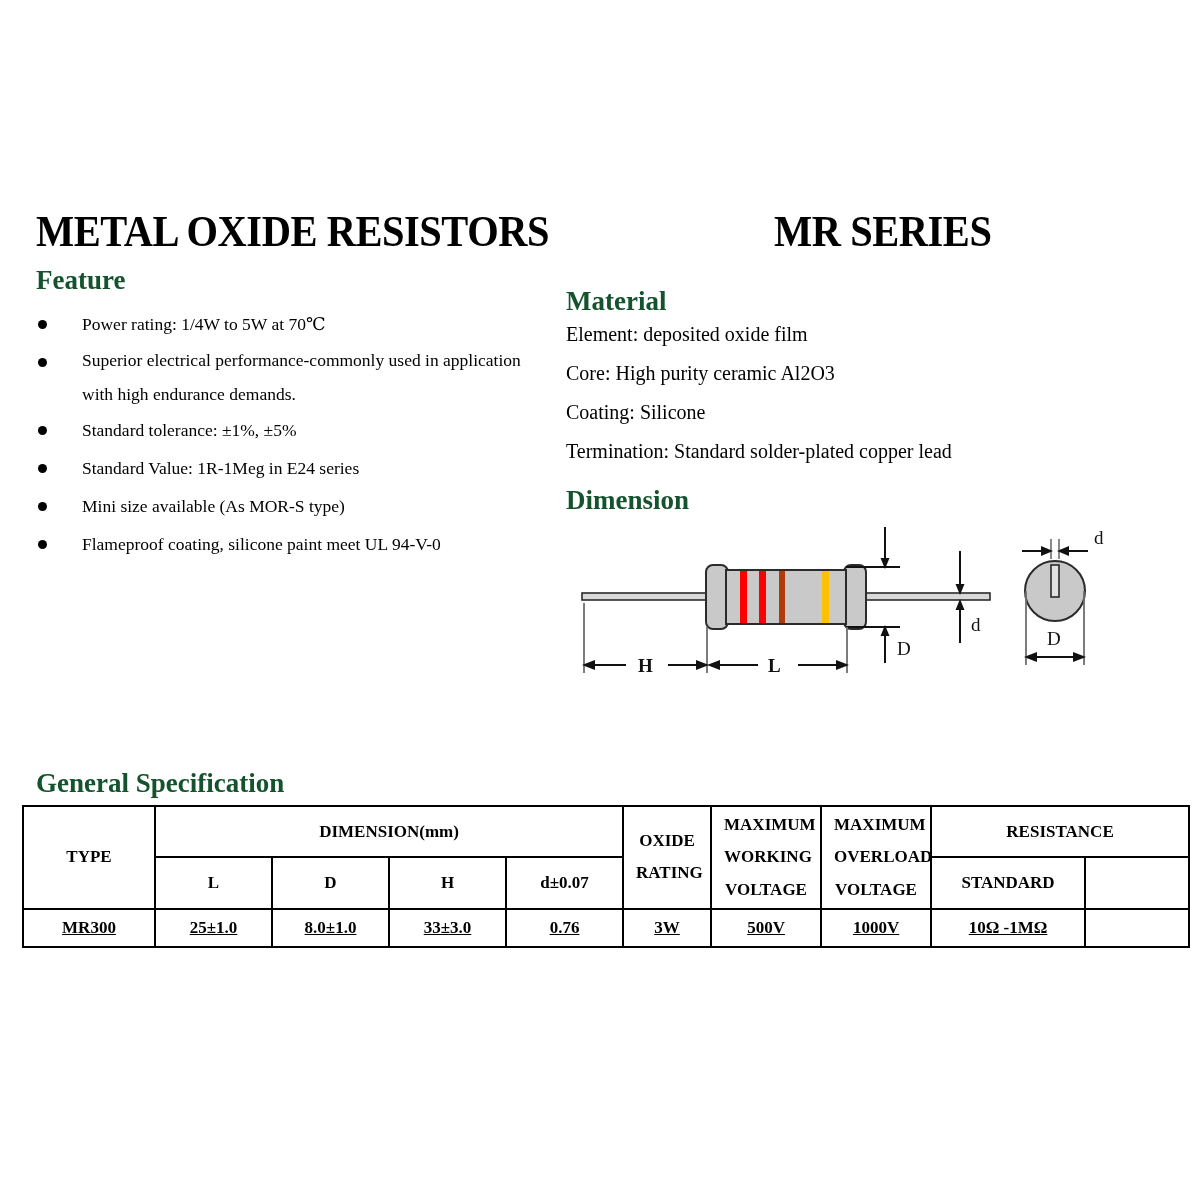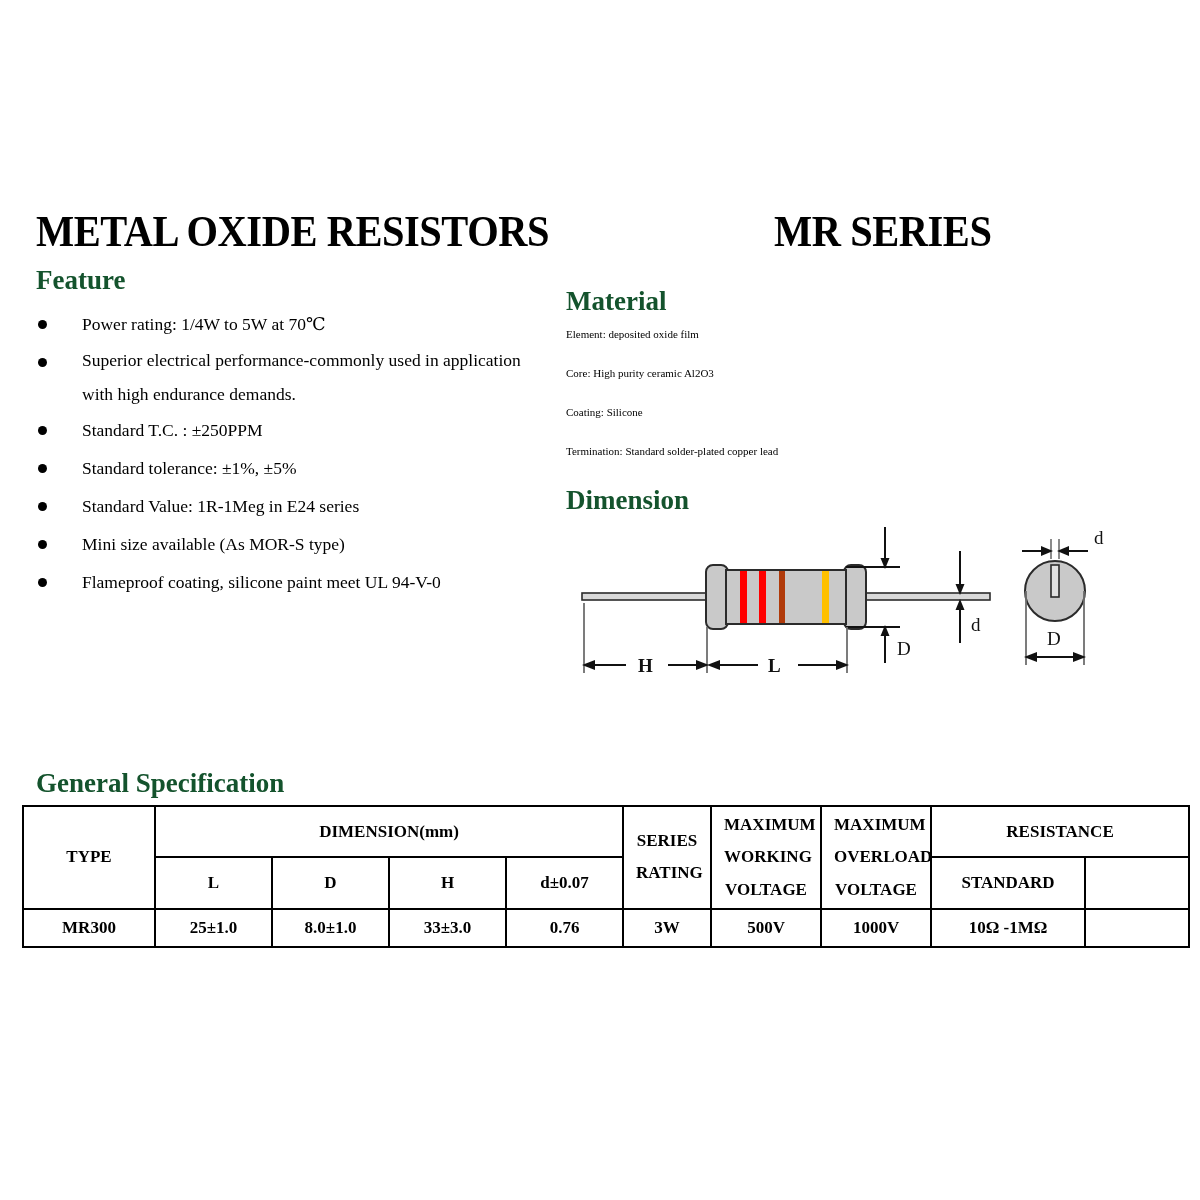--- a/index.html
+++ b/index.html
@@ -83,21 +83,21 @@
   }
 
   
   .material-list {
     position: absolute;
     left: 566px;
     top: 315px;
     width: 440px;
   }
   .mat-item {
-    font-size: 11px;
+    font-size: 20px;
     line-height: 39px;
     white-space: nowrap;
   }
 
   
   .dim-canvas {
     position: absolute;
     left: 560px;
     top: 515px;
     width: 620px;
@@ -120,21 +120,21 @@
   table.spec td {
     border: 2px solid #000000;
     text-align: center;
     vertical-align: middle;
     font-size: 17px;
     font-weight: bold;
     padding: 2px 12px;
     line-height: 1.9;
   }
   td.small-head { font-size: 15.5px; }
-  td.val { font-weight: bold; font-size: 17px; }
+  td.val { font-weight: bold; font-size: 17px; text-decoration: underline; }
   td.open {
     border: none;
     border-top: 2px solid #000000;
   }
   td.open-blank { border: none; }
   .hdr-two-line { line-height: 1.95; }
 </style>
 </head>
 <body>
 
@@ -146,24 +146,20 @@
 <div class="sec-head" style="left:36px; top:265px;">Feature</div>
 
 <div class="feature-list">
   <div class="feat-item">
     <span class="bullet"></span>
     <span>Power rating: 1/4W to 5W at 70℃</span>
   </div>
   <div class="feat-item two-line" style="width:470px;">
     <span class="bullet"></span>
     <span>Superior electrical performance-commonly used in application with high endurance demands.</span>
-  </div>
-  <div class="feat-item">
-    <span class="bullet"></span>
-    <span>Standard T.C. : ±250PPM</span>
   </div>
   <div class="feat-item">
     <span class="bullet"></span>
     <span>Standard tolerance: ±1%, ±5%</span>
   </div>
   <div class="feat-item">
     <span class="bullet"></span>
     <span>Standard Value: 1R-1Meg in E24 series</span>
   </div>
   <div class="feat-item">
@@ -303,21 +299,21 @@
       <col style="width:110px">
       <col style="width:154px">
       <col style="width:104px">
     </colgroup>
     <tbody>
 
       <tr>
         <td rowspan="2">TYPE</td>
         <td colspan="4">DIMENSION(mm)</td>
         <td rowspan="2" class="small-head hdr-two-line">
-          <span>SERIES</span><br>
+          <span>OXIDE</span><br>
           <span>RATING</span>
         </td>
         <td rowspan="2" class="small-head hdr-two-line">
           <span>MAXIMUM</span><br>
           <span>WORKING</span><br>
           <span>VOLTAGE</span>
         </td>
         <td rowspan="2" class="small-head hdr-two-line">
           <span>MAXIMUM</span><br>
           <span>OVERLOAD</span><br>

